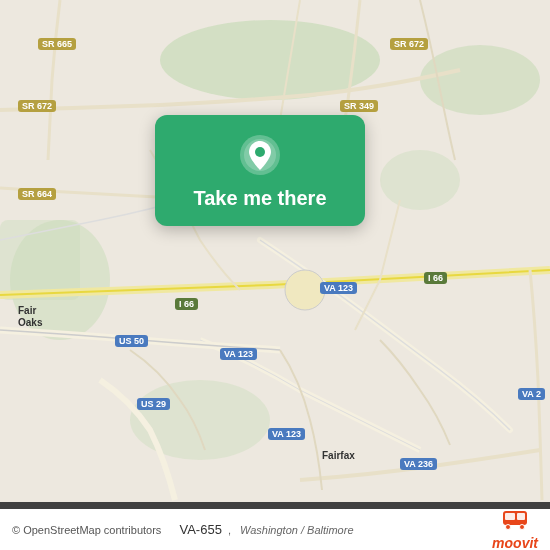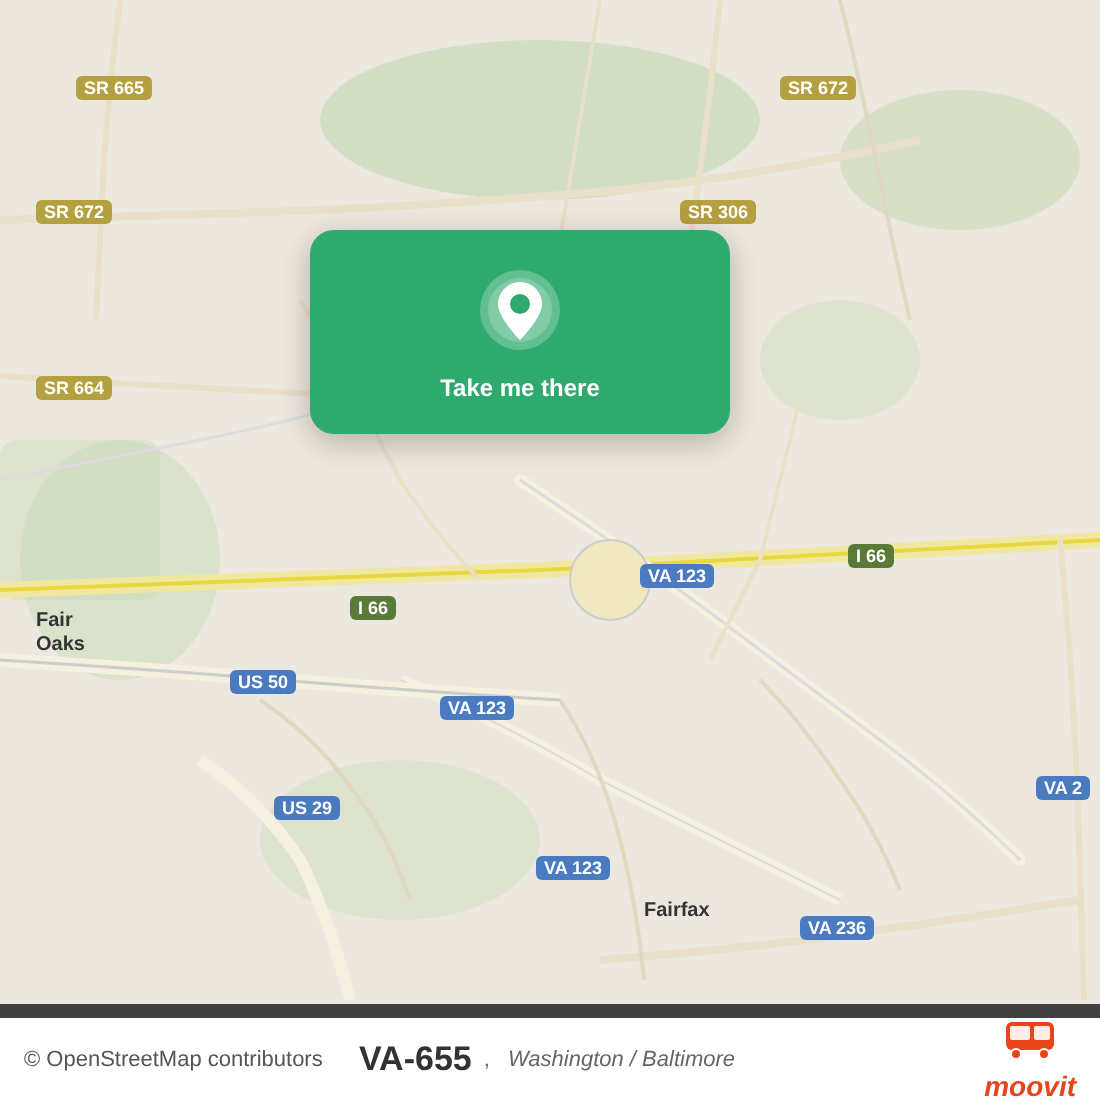--- a/index.html
+++ b/index.html
@@ -48,22 +48,22 @@
       font-size: 11px;
       color: #555;
     }
 
     .copyright-icon {
       font-size: 11px;
       color: #555;
     }
 
     .title-text {
-      font-size: 17px;
-      font-weight: 700;
+      font-size: 13px;
+      font-weight: 400;
       color: #333;
     }
 
     .moovit-logo {
       display: flex;
       align-items: center;
       gap: 4px;
       flex-direction: column;
     }
 
@@ -92,21 +92,21 @@
     .pin-icon {
       width: 44px;
       height: 44px;
       margin-bottom: 10px;
     }
 
     .take-me-there-btn {
       background: transparent;
       border: none;
       color: #fff;
-      font-size: 12px;
+      font-size: 20px;
       font-weight: 600;
       cursor: pointer;
       padding: 0;
       white-space: nowrap;
     }
 
     
     .badge {
       position: absolute;
       border-radius: 3px;
@@ -180,21 +180,21 @@
     <path d="M 0 240 Q 50 230 100 220 Q 150 210 200 195" stroke="#ddd" stroke-width="1.5" fill="none"></path>
     <path d="M 420 0 Q 430 40 440 90 Q 448 130 455 160" stroke="#e0d8c0" stroke-width="2" fill="none"></path>
     <path d="M 130 350 Q 160 370 180 400 Q 195 420 205 450" stroke="#e0d8c0" stroke-width="2" fill="none"></path>
     <path d="M 280 350 Q 300 380 310 420 Q 318 450 322 490" stroke="#e0d8c0" stroke-width="2" fill="none"></path>
     <path d="M 380 340 Q 400 360 420 390 Q 438 415 450 445" stroke="#e0d8c0" stroke-width="2" fill="none"></path>
   </svg>
 
   <div class="badge badge-sr" style="top:38px;left:38px">SR 665</div>
   <div class="badge badge-sr" style="top:100px;left:18px">SR 672</div>
   <div class="badge badge-sr" style="top:38px;left:390px">SR 672</div>
-  <div class="badge badge-sr" style="top:100px;left:340px">SR 306</div>
+  <div class="badge badge-sr" style="top:100px;left:340px">SR 349</div>
   <div class="badge badge-sr" style="top:188px;left:18px">SR 664</div>
   <div class="badge badge-va" style="top:282px;left:320px">VA 123</div>
   <div class="badge badge-va" style="top:348px;left:220px">VA 123</div>
   <div class="badge badge-va" style="top:428px;left:268px">VA 123</div>
   <div class="badge badge-i" style="top:272px;left:424px">I 66</div>
   <div class="badge badge-i" style="top:298px;left:175px">I 66</div>
   <div class="badge badge-us" style="top:335px;left:84px">US 50</div>
   <div class="badge badge-us" style="top:398px;left:106px">US 29</div>
   <div class="badge badge-va" style="top:388px;left:518px">VA 2</div>
   <div class="badge badge-va" style="top:458px;left:400px">VA 236</div>

